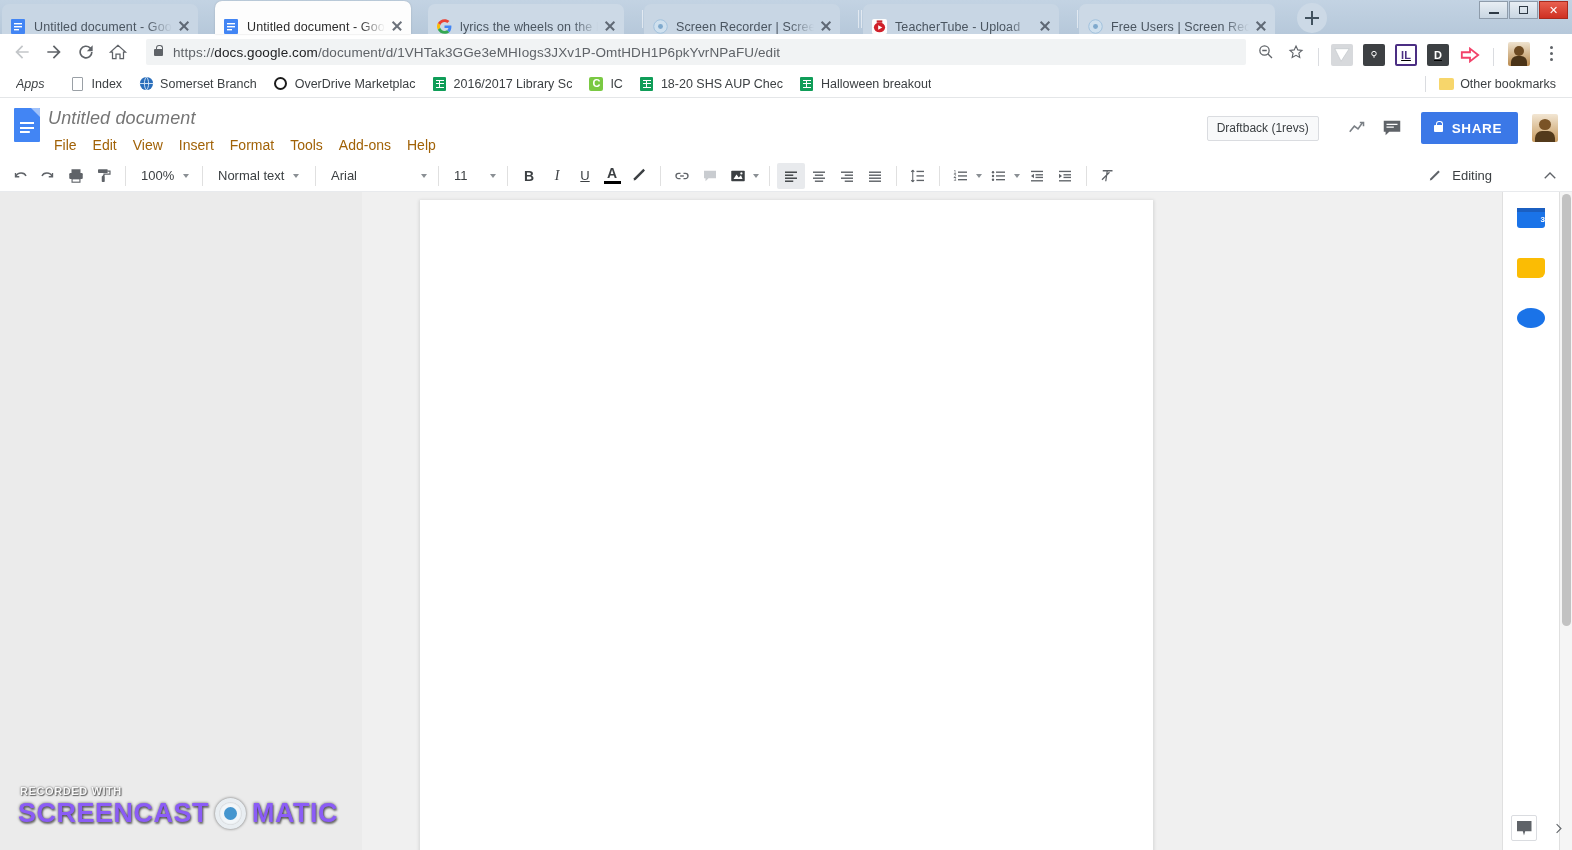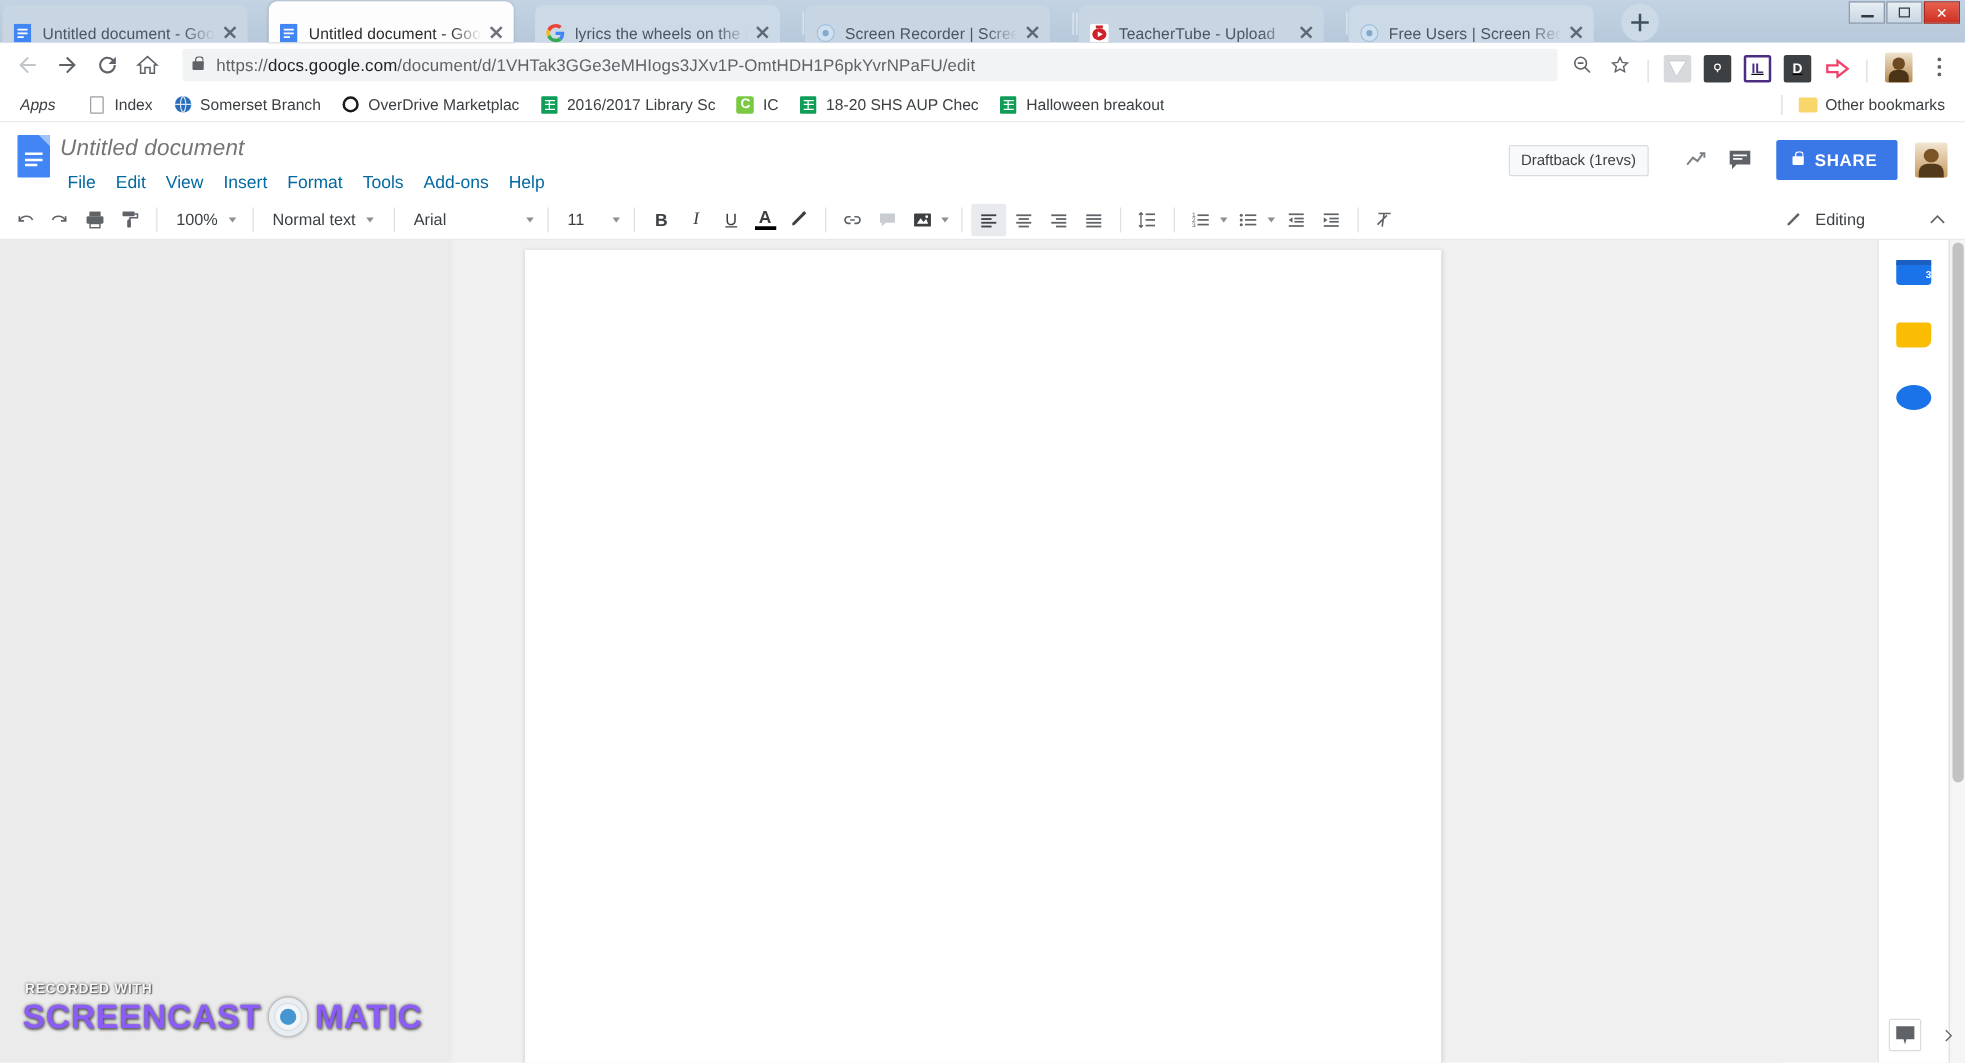--- a/index.html
+++ b/index.html
@@ -229,21 +229,21 @@
       linear-gradient(#fff,#fff) 0 9px/70% 2px no-repeat;
   }
   .title-block { display:flex; flex-direction: column; padding-top: 2px; }
   .doc-title {
     font-size: 18px; color: #757575; font-style: italic;
     letter-spacing: .15px; padding-left: 2px; margin-bottom: 4px;
     font-family: "Liberation Sans", sans-serif;
   }
   .menubar { display: flex; align-items: center; }
   .menu-item {
-    font-size: 14px; color: #0369a1; padding: 4px 8px; border-radius: 2px;
+    font-size: 14px; color: #a16207; padding: 4px 8px; border-radius: 2px;
     white-space: nowrap;
   }
   .header-right {
     position: absolute; right: 14px; top: 14px;
     display: flex; align-items: center; gap: 0;
   }
   .draftback-btn {
     height: 25px; padding: 0 9px; border: 1px solid #dadce0;
     border-radius: 2px; background: #f8f9fa;
     font-size: 12px; color: #3c4043;

